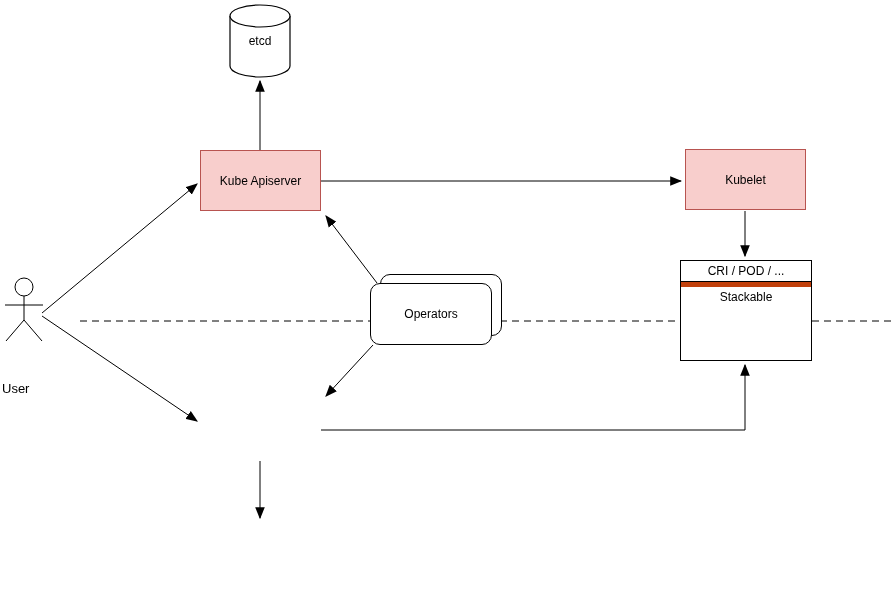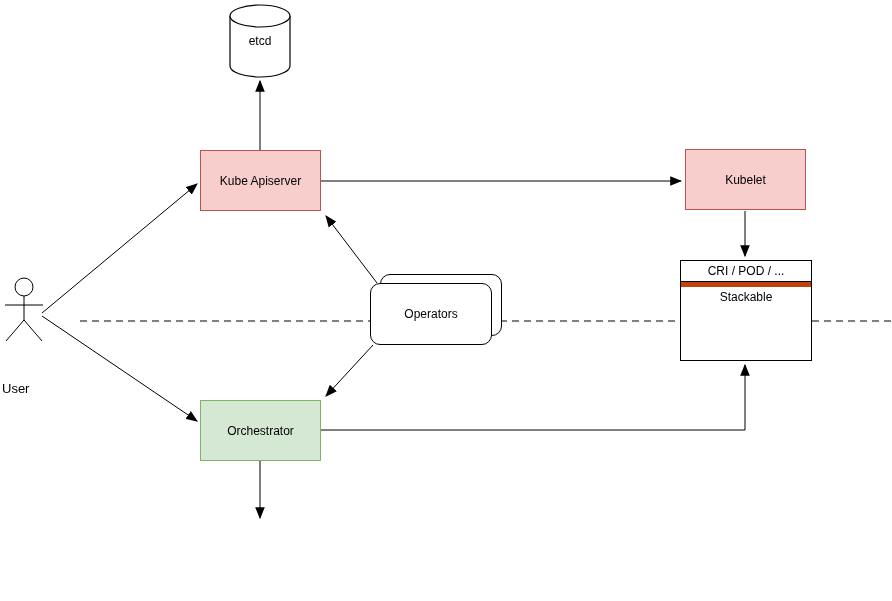--- a/index.html
+++ b/index.html
@@ -134,18 +134,15 @@
     <div class="row-bottom">Stackable</div>
   </div>
 
   <div class="operators-wrap">
     <div class="op-card op-back"></div>
     <div class="op-card op-front">
       <span>Operators</span>
     </div>
   </div>
 
-  <div class="node rect-node node-green orchestrator">
-    <span>Orchestrator</span>
-  </div>
 
 
 </div>
 
 </body></html>

